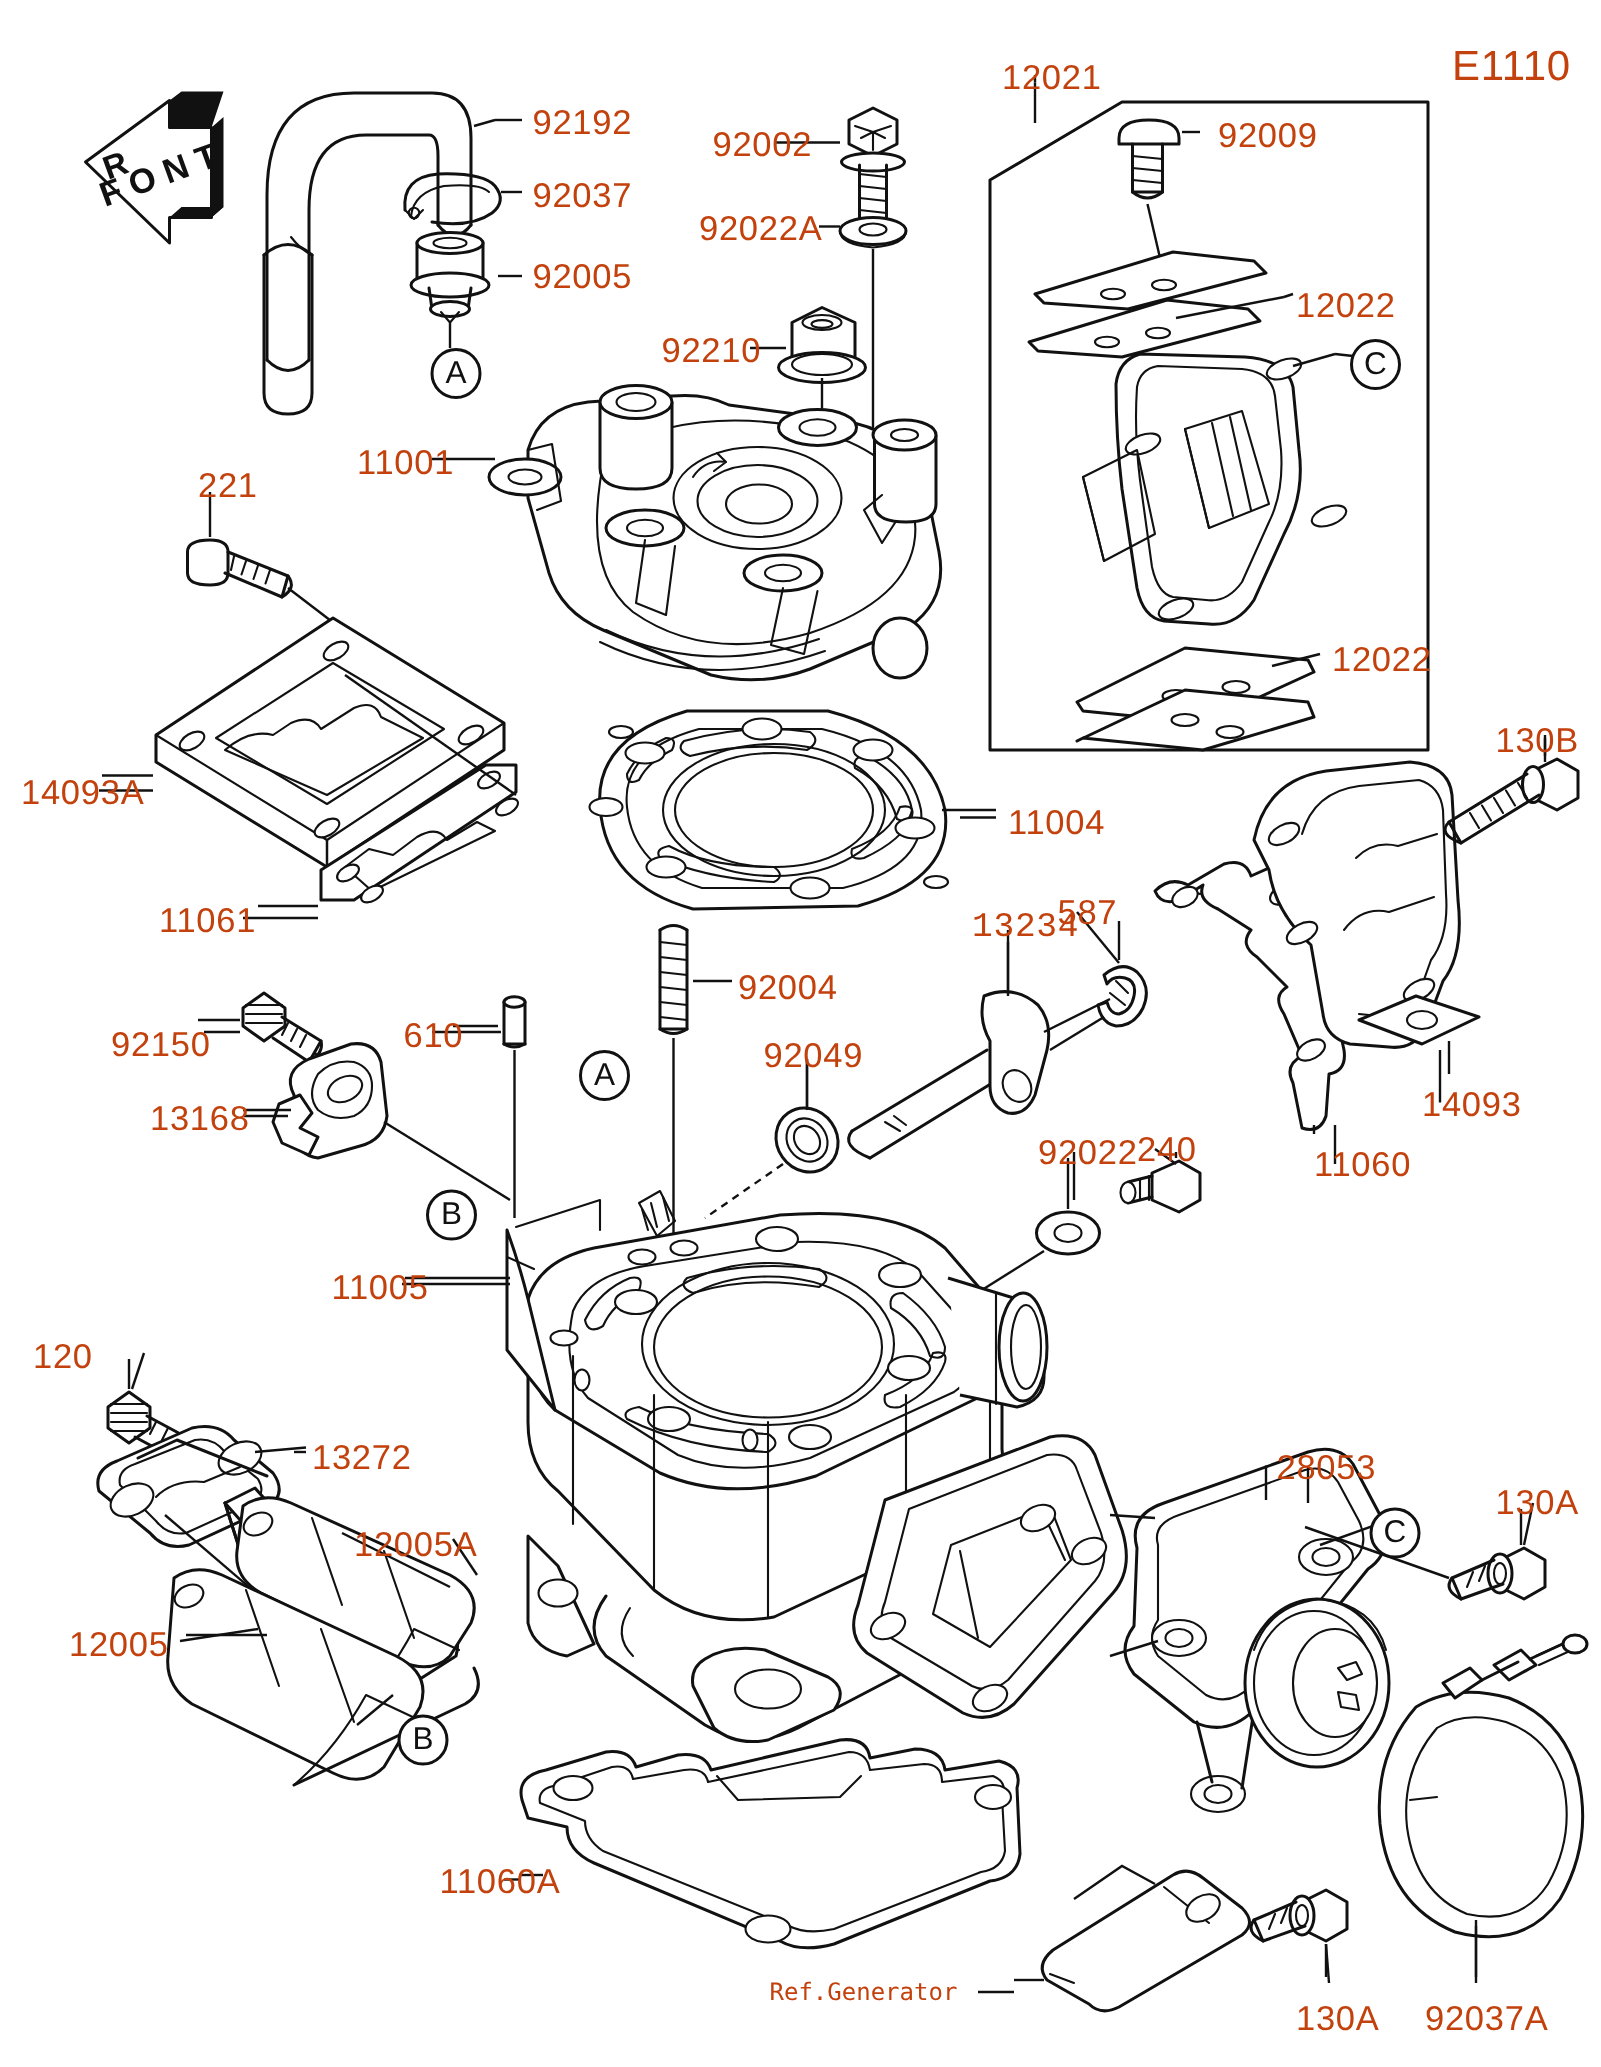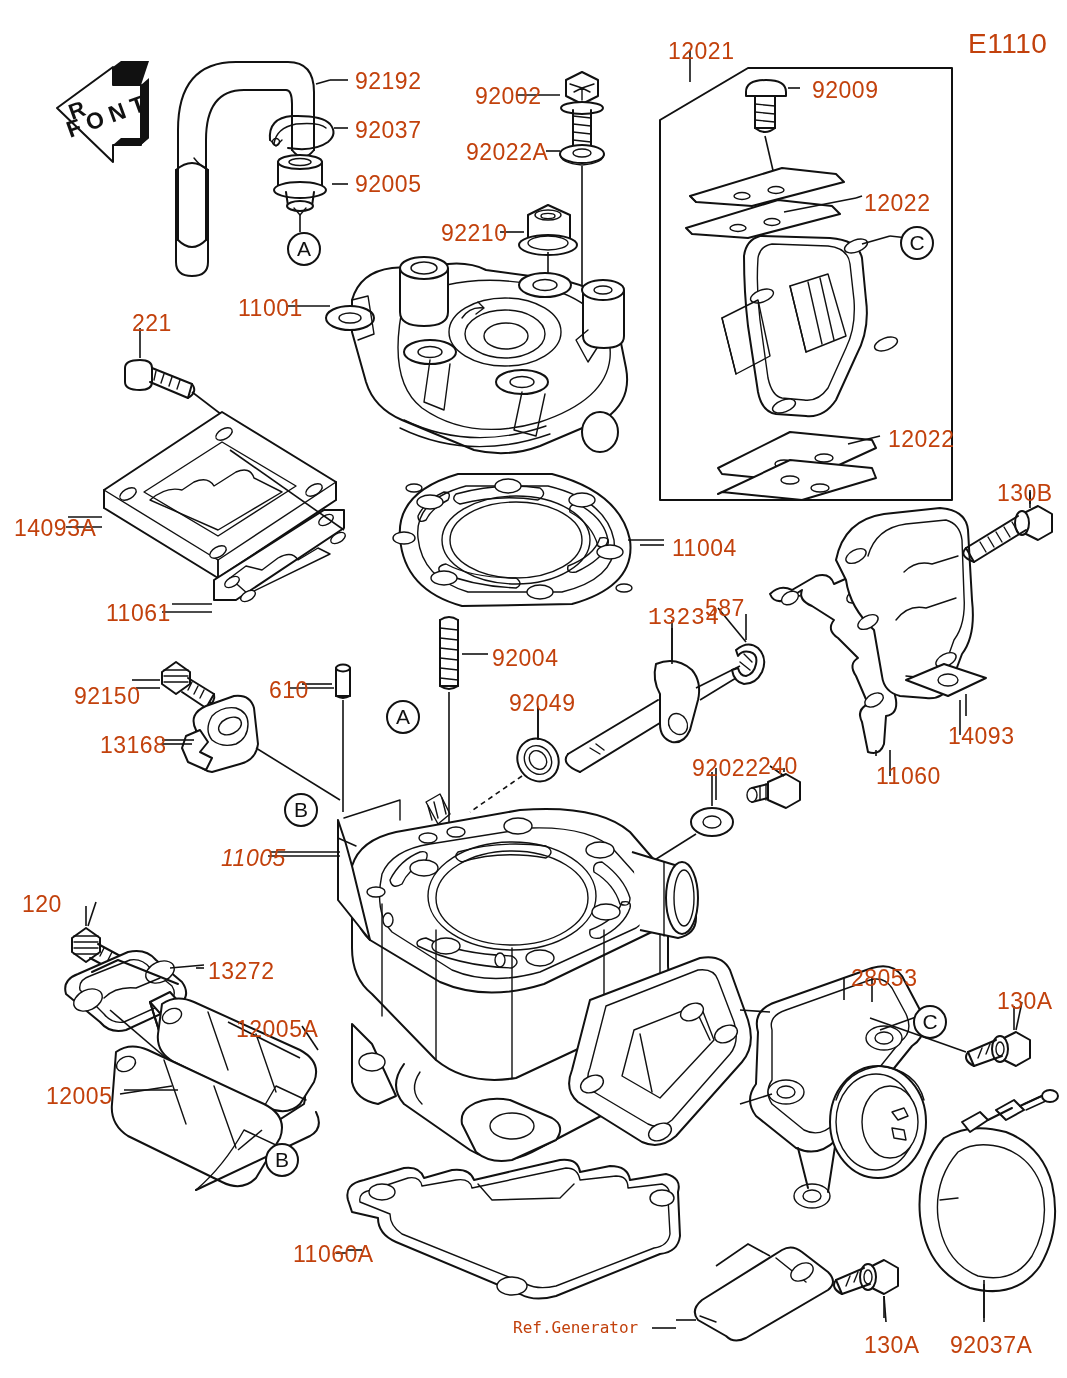--- a/index.html
+++ b/index.html
@@ -683,21 +683,21 @@
       <div class="lbl" style="left: 705px; top: 597px;">587</div>
       <div class="lbl" style="left: 492px; top: 647px;">92004</div>
       <div class="lbl" style="left: 74px; top: 640px; margin-top: 45px;">92150</div>
       <div class="lbl" style="left: 269px; top: 679px;">610</div>
       <div class="lbl" style="left: 100px; top: 734px;">13168</div>
       <div class="lbl" style="left: 509px; top: 692px;">92049</div>
       <div class="lbl" style="left: 758px; top: 755px;">240</div>
       <div class="lbl" style="left: 948px; top: 725px;">14093</div>
       <div class="lbl" style="left: 876px; top: 765px;">11060</div>
       <div class="lbl" style="left: 692px; top: 757px;">92022</div>
-      <div class="lbl" style="left: 221px; top: 847px; font-style: italic;">11005</div>
+      <div class="lbl" style="left: 221px; top: 847px;">11005</div>
       <div class="lbl" style="left: 22px; top: 893px;">120</div>
       <div class="lbl" style="left: 208px; top: 960px;">13272</div>
       <div class="lbl" style="left: 236px; top: 1018px;">12005A</div>
       <div class="lbl" style="left: 46px; top: 1085px; text-align: center;">12005</div>
       <div class="lbl" style="left: 851px; top: 967px;">28053</div>
       <div class="lbl" style="left: 997px; top: 990px;">130A</div>
       <div class="lbl" style="left: 864px; top: 1334px;">130A</div>
       <div class="lbl" style="left: 950px; top: 1334px;">92037A</div>
       <div class="lbl" style="left: 293px; top: 1243px;">11060A</div>
       <div class="lbl mono" style="left: 513px; top: 1320px;">Ref.Generator</div>

